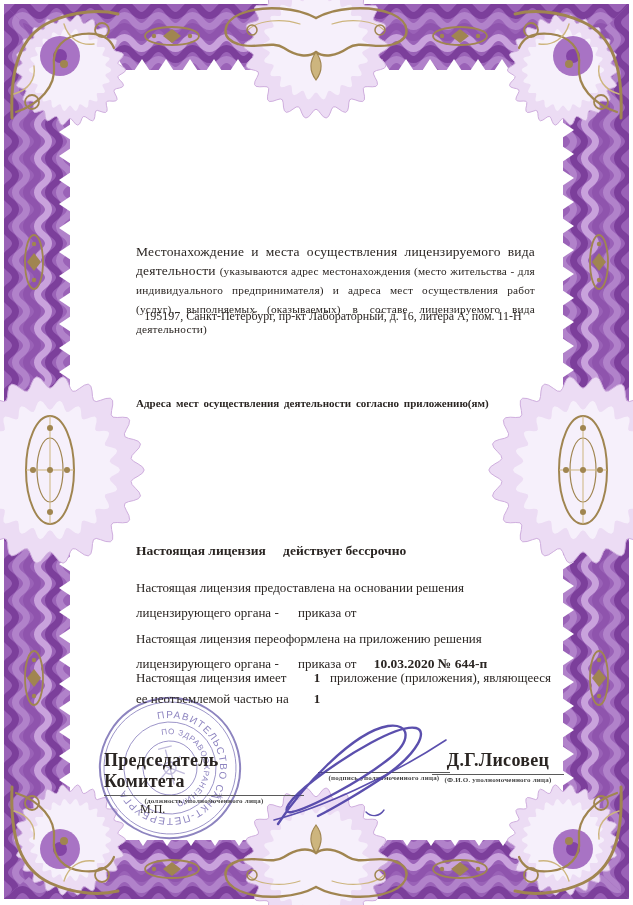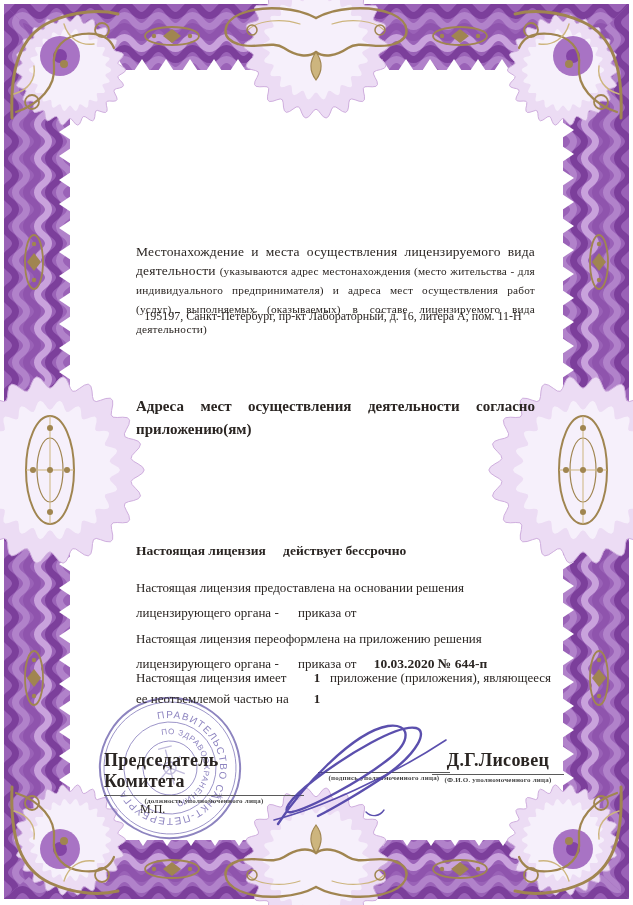--- a/index.html
+++ b/index.html
@@ -11,21 +11,21 @@
   #border-svg{z-index:1;}
   #stamp-svg{z-index:2;left:85px;top:683px;transform:rotate(-14deg);opacity:.85;}
   .content{position:absolute;inset:0;z-index:3;}
   #sign-svg{z-index:4;left:270px;top:712px;}
   .blk{position:absolute;margin:16px;}
   .justify{text-align:justify;}
   .center{text-align:center;}
   #p-location{top:226px;left:120px;width:399px;font-size:13.5px;line-height:1.42;letter-spacing:.2px;}
   #p-location .note{font-size:11.3px;}
   #p-address{top:292px;left:88px;width:458px;font-size:12px;font-weight:normal;line-height:1.45;}
-  #p-appendix{top:379px;left:120px;width:399px;font-size:15px;font-weight:bold;line-height:1.5;word-spacing:2px;}
+  #p-appendix{top:379px;left:120px;width:399px;font-size:11px;font-weight:bold;line-height:1.5;word-spacing:2px;}
   #p-validity{top:527px;left:120px;font-size:13.5px;font-weight:bold;}
   #p-validity .gap{margin-left:14px;}
   .pair{font-size:13px;line-height:25px;}
   #p-granted{top:559px;left:120px;width:430px;}
   #p-reissued{top:610px;left:120px;width:470px;}
   .gap1{margin-left:16px;}
   .date{font-weight:bold;margin-left:14px;font-size:13.5px;}
   #p-attach{top:652px;left:120px;width:438px;display:grid;grid-template-columns:168px 26px 1fr;font-size:13px;line-height:20px;row-gap:1px;}
   #p-attach .num{font-weight:bold;text-align:center;}
   .sigcol{position:absolute;}

